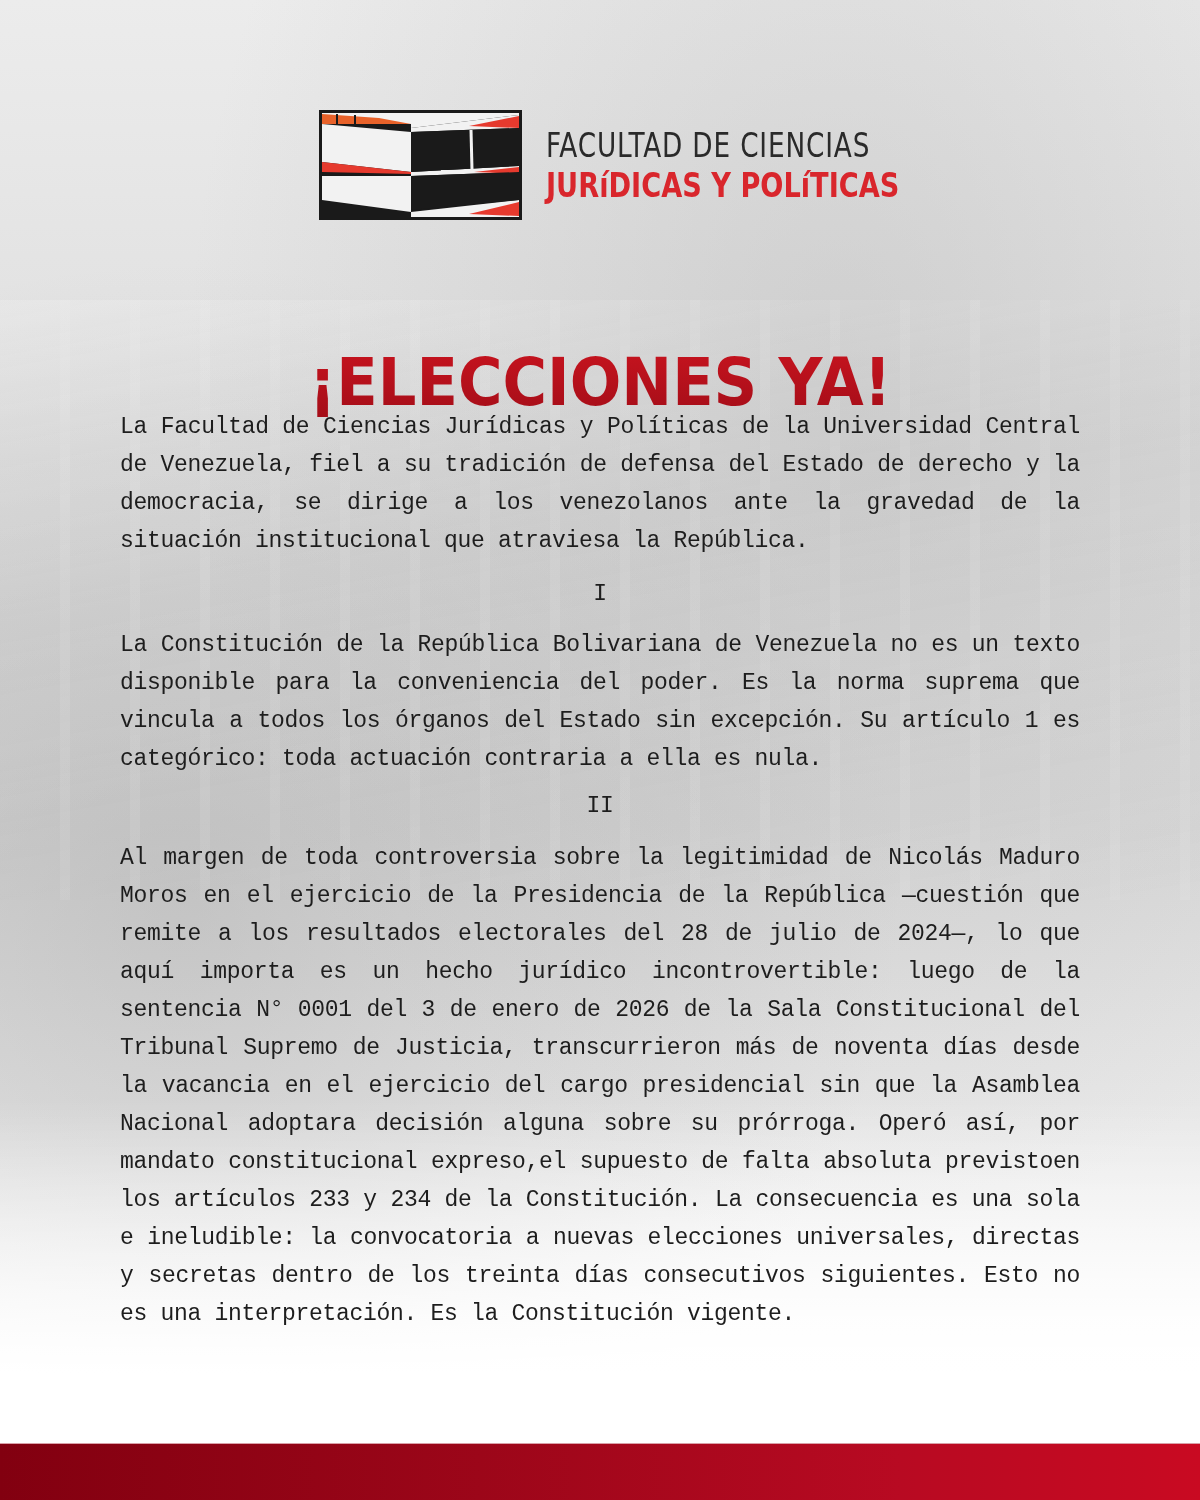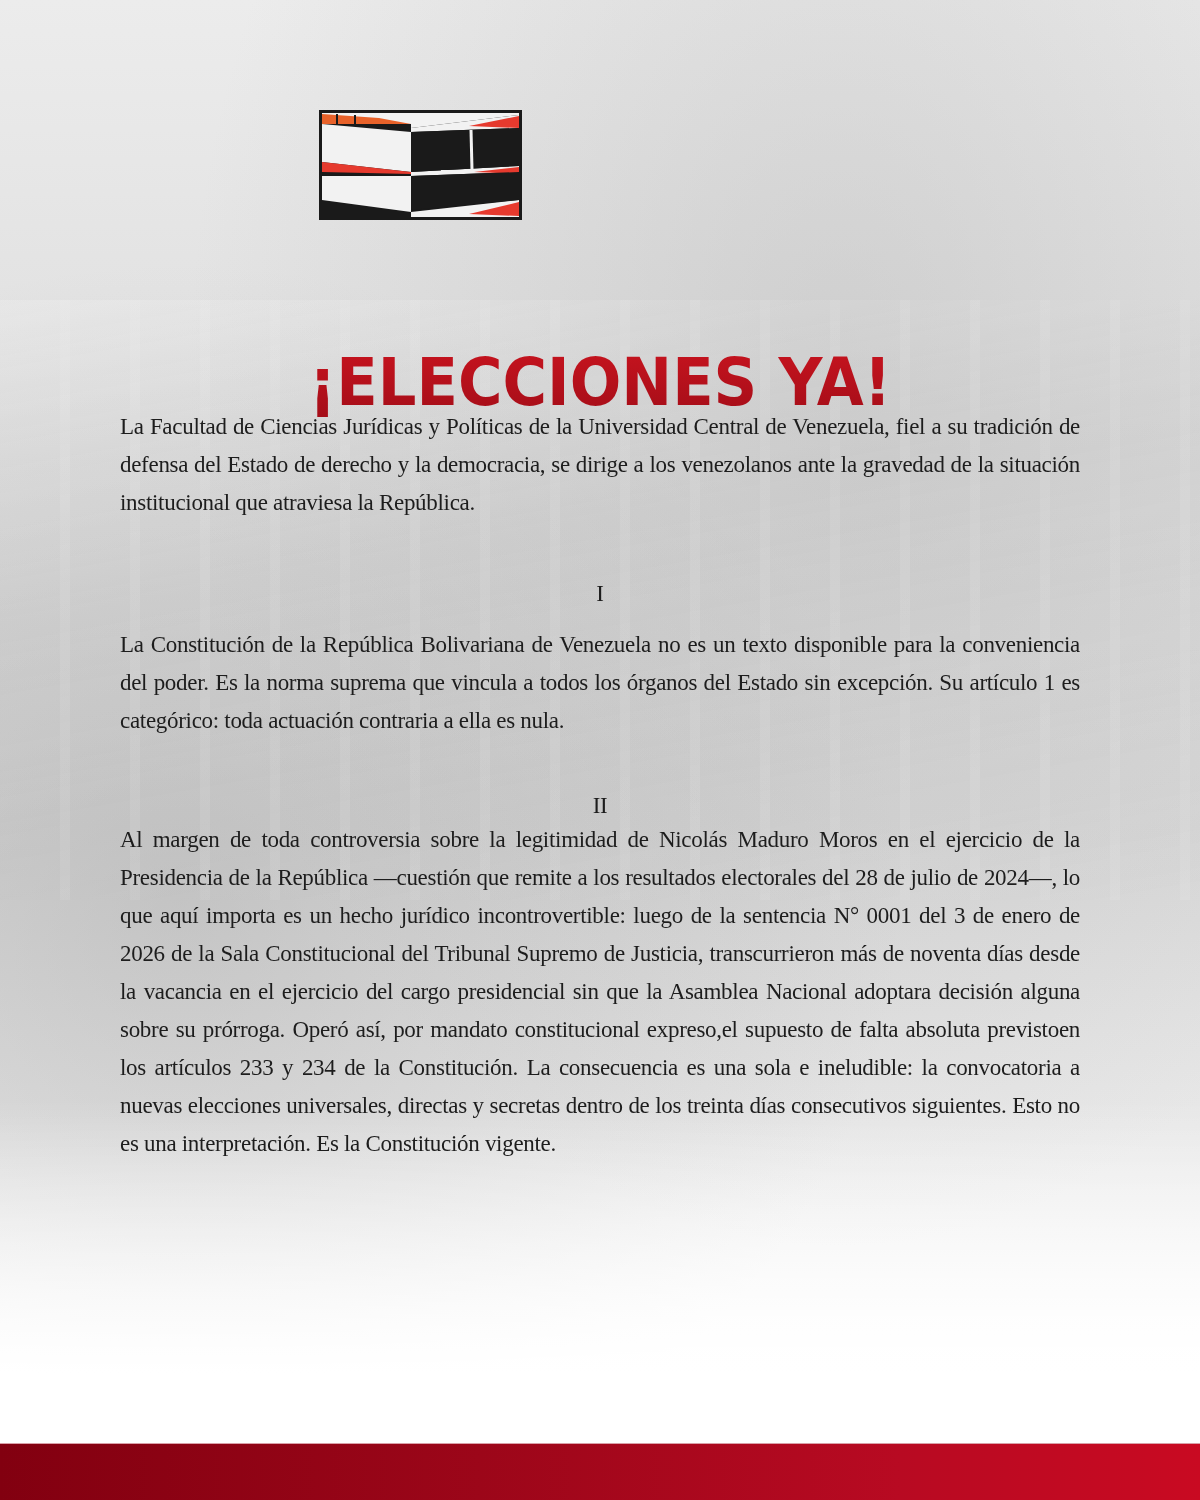--- a/index.html
+++ b/index.html
@@ -47,28 +47,28 @@
       position: absolute; left: 0; right: 0; top: 300px; text-align: center;
       font-family: "DejaVu Sans", sans-serif; font-weight: bold; font-size: 66px;
       color: #b5121b; letter-spacing: 0px;
       background: linear-gradient(180deg, #c8141f 0%, #a30d18 100%);
       -webkit-background-clip: text; background-clip: text; -webkit-text-fill-color: transparent;
       transform: scaleX(0.92);
     }
 
     .body {
       position: absolute; left: 120px; width: 960px; color: #1d1d1d;
-      font-family: Liberation Serif, serif; font-size: 23px; line-height: 38px;
+      font-family: Liberation Mono, monospace; font-size: 23px; line-height: 38px;
       text-align: justify; letter-spacing: -0.3px;
     }
     .p1 { top: 408px; }
     .sec1 { top: 575px; }
     .p2 { top: 626px; }
     .sec2 { top: 787px; }
-    .p3 { top: 821px; }
+    .p3 { top: 839px; }
     .section-num {
       position: absolute; left: 0; right: 0; text-align: center;
       font-size: 23px; color: #1d1d1d; line-height: 38px;
     }
     .body p { margin: 0; }
     .body p.last-left { text-align-last: left; }
 
     .footer-bar {
       position: absolute; left: 0; right: 0; top: 1443px; height: 57px;
       background: linear-gradient(90deg, #820010 0%, #9c0619 40%, #b80a22 75%, #c90a22 100%);
@@ -106,20 +106,24 @@
     <polygon points="155,62 200,57 200,64" fill="#e63a2e"></polygon>
     <polygon points="150,104 200,92 200,106" fill="#e63a2e"></polygon>
 
     <polygon points="92,22 200,18 200,56 92,62" fill="#1a1a1a"></polygon>
     <polygon points="92,66 200,62 200,90 92,100" fill="#1a1a1a"></polygon>
     <line x1="152" y1="20" x2="153" y2="60" stroke="#f2f2f2" stroke-width="3"></line>
     <rect x="122" y="16" width="12" height="2" fill="#f2f2f2"></rect>
     <rect x="122" y="60" width="12" height="2" fill="#f2f2f2"></rect>
     <rect x="0" y="0" width="203" height="110" fill="none" stroke="#1a1a1a" stroke-width="3"></rect>
   </svg>
+  <div class="logo-text">
+    <span class="logo-line1">FACULTAD DE CIENCIAS</span>
+    <span class="logo-line2">JURíDICAS Y POLíTICAS</span>
+  </div>
 </div>
 
 <h1 class="title">¡ELECCIONES YA!</h1>
 
 <div class="body p1">
   <p class="last-left">La Facultad de Ciencias Jurídicas y Políticas de la Universidad Central de Venezuela, fiel a su tradición de defensa del Estado de derecho y la democracia, se dirige a los venezolanos ante la gravedad de la situación institucional que atraviesa la República.</p>
 </div>
 
 <div class="body sec1">
   <div class="section-num">I</div>

